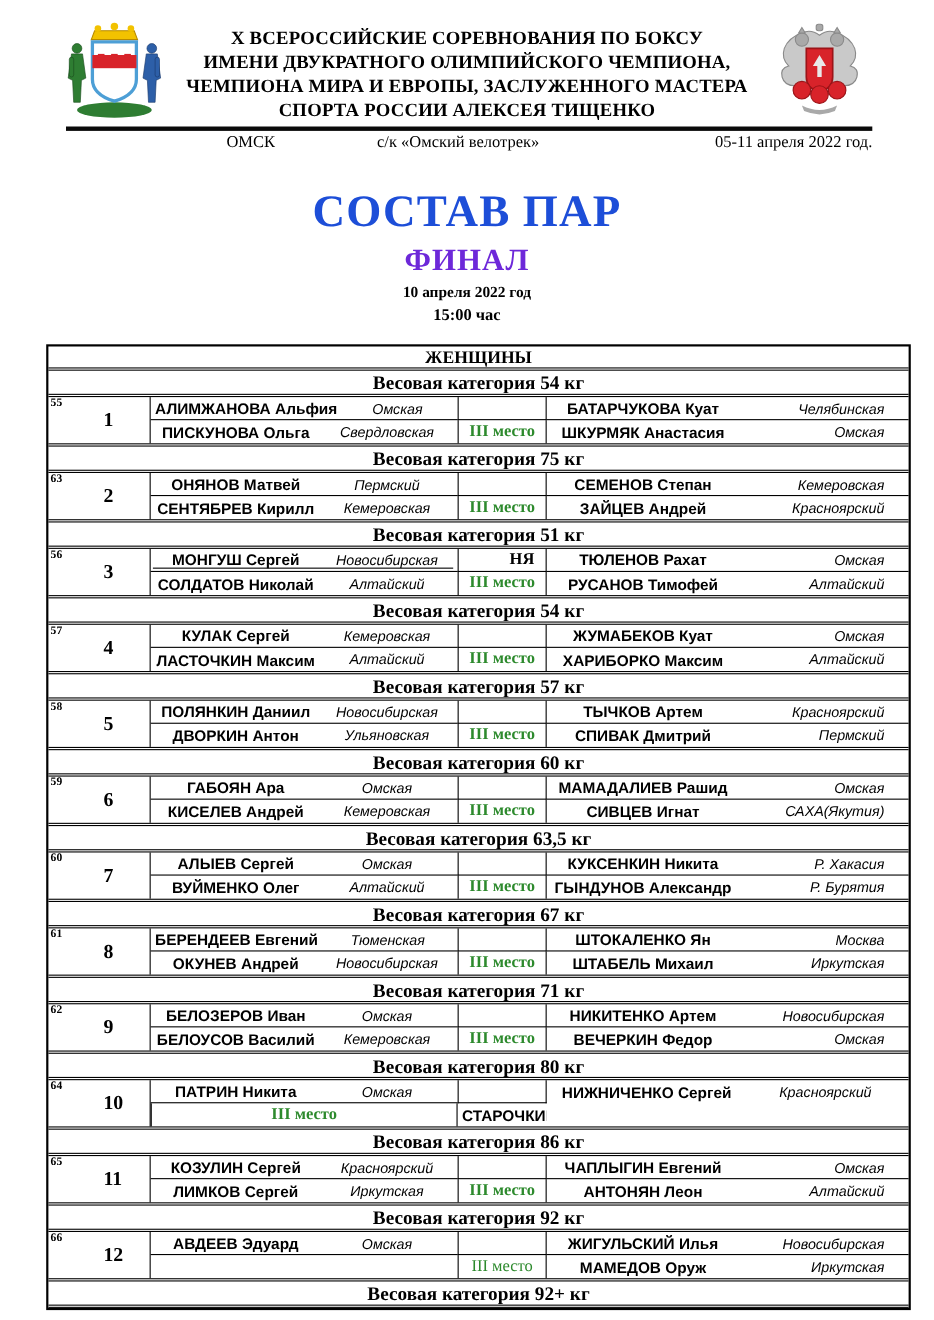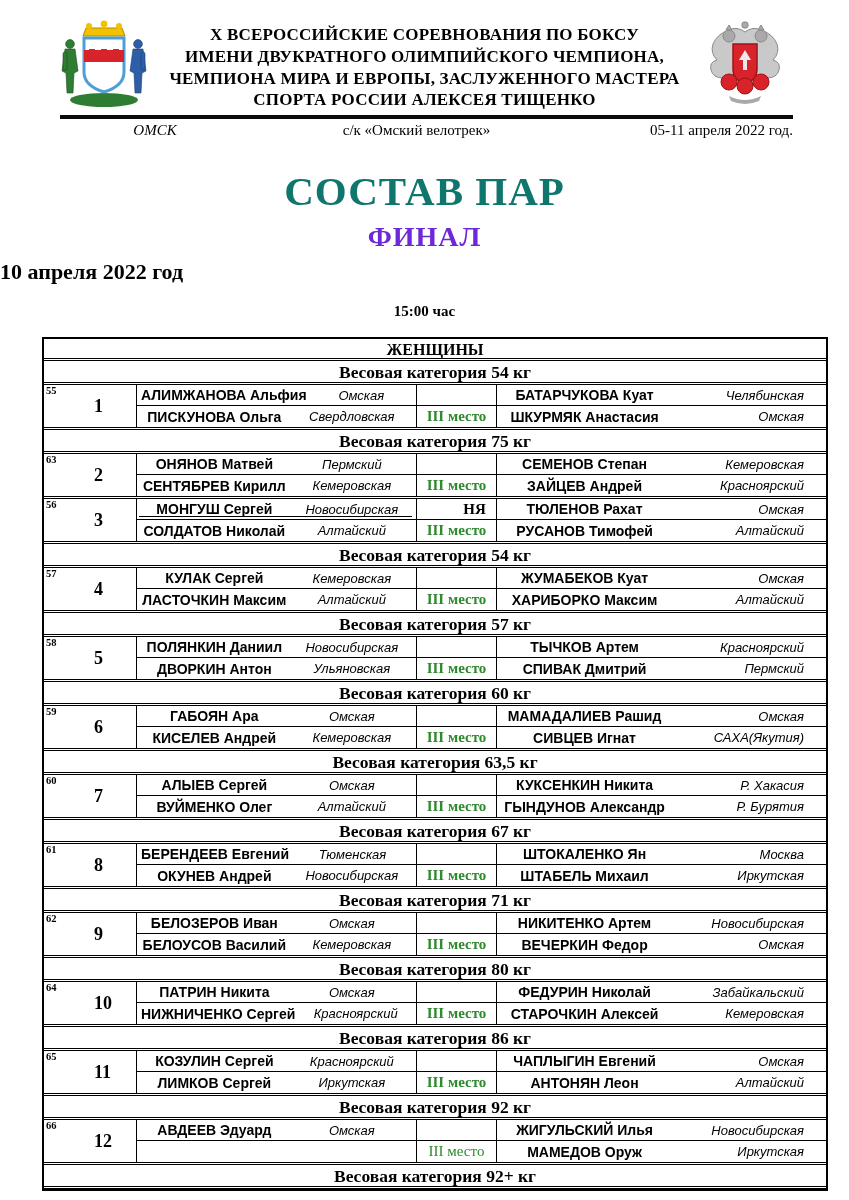--- a/index.html
+++ b/index.html
@@ -11,28 +11,28 @@
   }
   
   .hdr { display:flex; align-items:flex-start; justify-content:space-between;
          padding:16px 52px 0 52px; }
   .hdr-logo { width:104px; height:92px; flex:0 0 auto; display:flex;
               align-items:center; justify-content:center; }
   .hdr-text { flex:1; text-align:center; font-weight:bold; font-size:17px;
               line-height:1.28; padding-top:8px; letter-spacing:.2px; }
   .rule { height:4px; background:#0a0a0a; margin:4px 56px 0 60px; }
   .info-row { display:flex; margin:3px 56px 0 60px; font-size:15px; }
-  .info-row .city  { width:190px; text-align:center;font-style:italic; }
+  .info-row .city  { width:190px; text-align:right; }
   .info-row .venue { flex:1; text-align:center; }
   .info-row .dates { width:210px; text-align:right; }
   
   .t-main  { text-align:center; font-size:41px; font-weight:bold; margin-top:28px; letter-spacing:1px; }
   .t-stage { text-align:center; font-size:28px; font-weight:bold; margin-top:6px; letter-spacing:1px; }
-  .t-date  { text-align:left; font-size:22px; font-weight:bold; margin-top:6px; }
-  .t-time  { text-align:center; font-size:15px; font-weight:bold; margin-top:18px; }
+  .t-date  { text-align:center; font-size:14px; font-weight:bold; margin-top:6px; }
+  .t-time  { text-align:center; font-size:15px; font-weight:bold; margin-top:4px; }
   
   .tbl { margin:17px 0 0 42px; width:786px; border:2.5px solid #000; background:#fff; }
   .row-sect { border-bottom:3px double #000; text-align:center; }
   .row-sect.gender   { font-size:16px; font-weight:bold; height:22px; line-height:21px; }
   .row-sect.category { font-size:17.5px; font-weight:bold; height:24px; line-height:23px; }
   .row-bout { display:grid; grid-template-columns:93px 279px 81px 1fr;
               border-bottom:3px double #000; }
   .cell-num { grid-row:1 / span 2; border-right:1.5px solid #000; position:relative; }
   .corner-no { position:absolute; top:0; left:2px; font-size:10.5px; font-weight:bold; }
   .bout-no { position:absolute; top:50%; left:50%; transform:translate(4px,-50%);
@@ -113,21 +113,21 @@
 </div>
 
 <div class="rule"></div>
 
 <div class="info-row">
   <span class="city">ОМСК</span>
   <span class="venue">с/к «Омский велотрек»</span>
   <span class="dates">05-11 апреля 2022 год.</span>
 </div>
 
-<div class="t-main" style="color: #0f766e;">СОСТАВ ПАР</div>
+<div class="t-main" style="color: #1d4ed8;">СОСТАВ ПАР</div>
 <div class="t-stage" style="color: #6d28d9;">ФИНАЛ</div>
 <div class="t-date">10 апреля 2022 год</div>
 <div class="t-time">15:00 час</div>
 
 <div class="tbl" id="pairs-table">
     <div class="row-sect gender">ЖЕНЩИНЫ</div>
     <div class="row-sect category">Весовая категория 54 кг</div>
     <div class="row-bout">
       <div class="cell-num">
         <div class="corner-no">55</div>
@@ -174,20 +174,21 @@
         <div class="f-region">Кемеровская</div>
       </div>
       <div class="cell-res">
         <div class="res-place" style="color: rgb(45, 138, 45);">III место</div>
       </div>
       <div class="fighter blue bot">
         <div class="f-name">ЗАЙЦЕВ Андрей</div>
         <div class="f-region">Красноярский</div>
       </div>
     </div>
+    <div class="row-sect category">Весовая категория 51 кг</div>
     <div class="row-bout">
       <div class="cell-num">
         <div class="corner-no">56</div>
         <div class="bout-no">3</div>
       </div>
       <div class="fighter red top underlined">
         <div class="f-name">МОНГУШ Сергей</div>
         <div class="f-region">Новосибирская</div>
       </div>
       <div class="cell-res top">НЯ</div>
@@ -373,24 +374,20 @@
     <div class="row-bout">
       <div class="cell-num">
         <div class="corner-no">64</div>
         <div class="bout-no">10</div>
       </div>
       <div class="fighter red top">
         <div class="f-name">ПАТРИН Никита</div>
         <div class="f-region">Омская</div>
       </div>
       <div class="cell-res top"></div>
-      <div class="fighter blue top">
-        <div class="f-name">ФЕДУРИН Николай</div>
-        <div class="f-region">Забайкальский</div>
-      </div>
       <div class="fighter red bot">
         <div class="f-name">НИЖНИЧЕНКО Сергей</div>
         <div class="f-region">Красноярский</div>
       </div>
       <div class="cell-res">
         <div class="res-place" style="color: rgb(45, 138, 45);">III место</div>
       </div>
       <div class="fighter blue bot">
         <div class="f-name">СТАРОЧКИН Алексей</div>
         <div class="f-region">Кемеровская</div>

